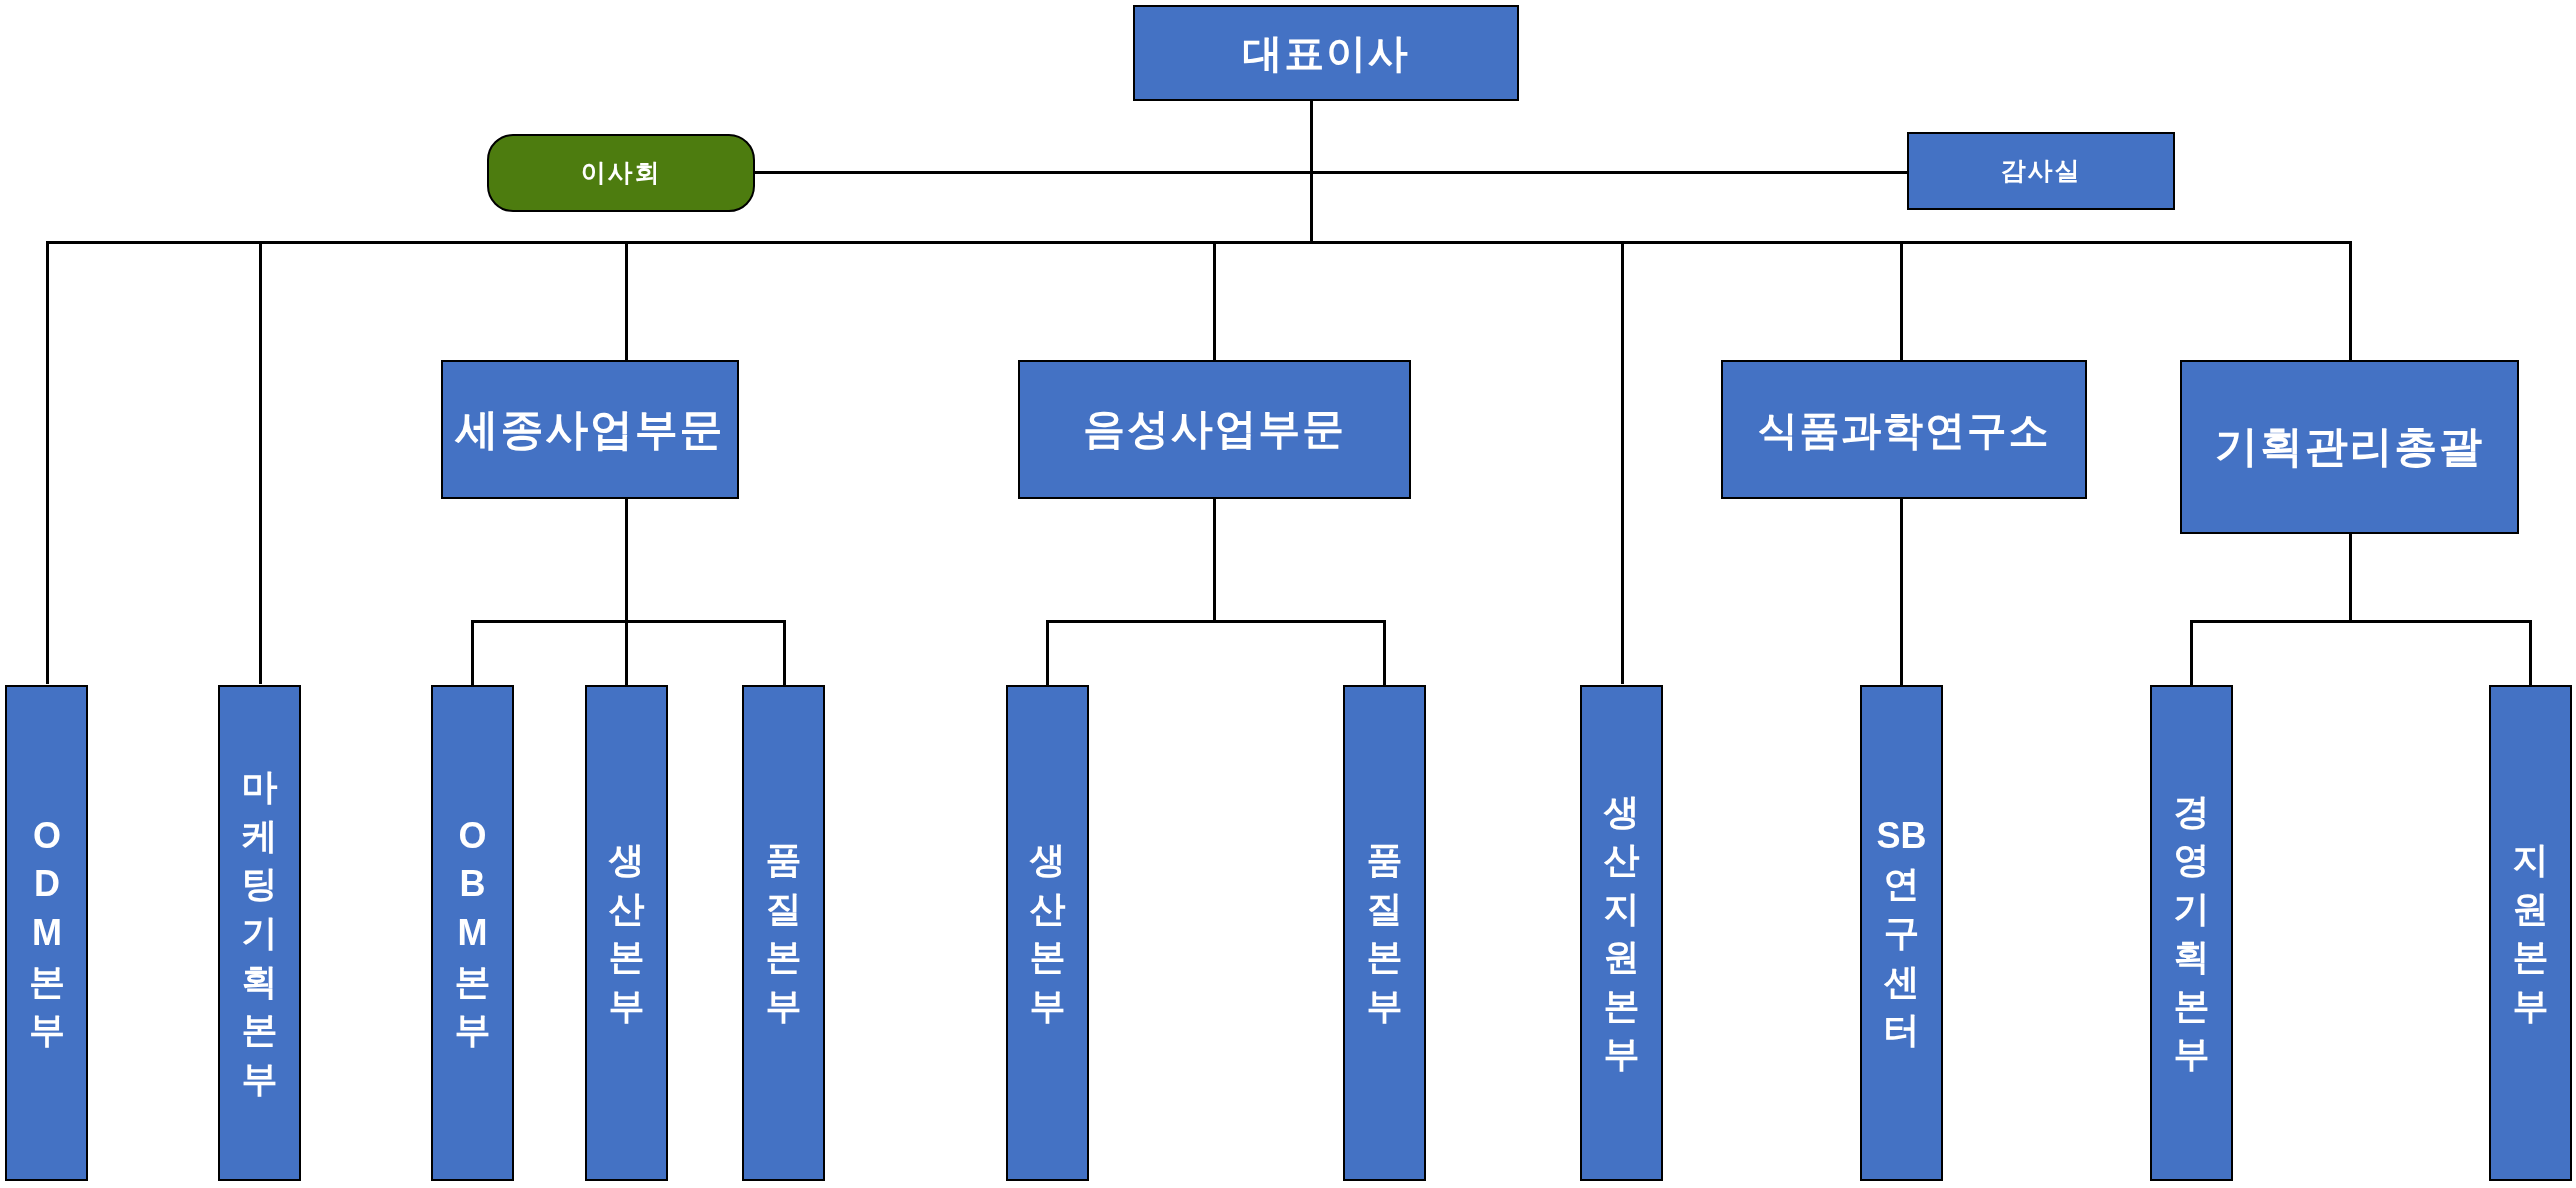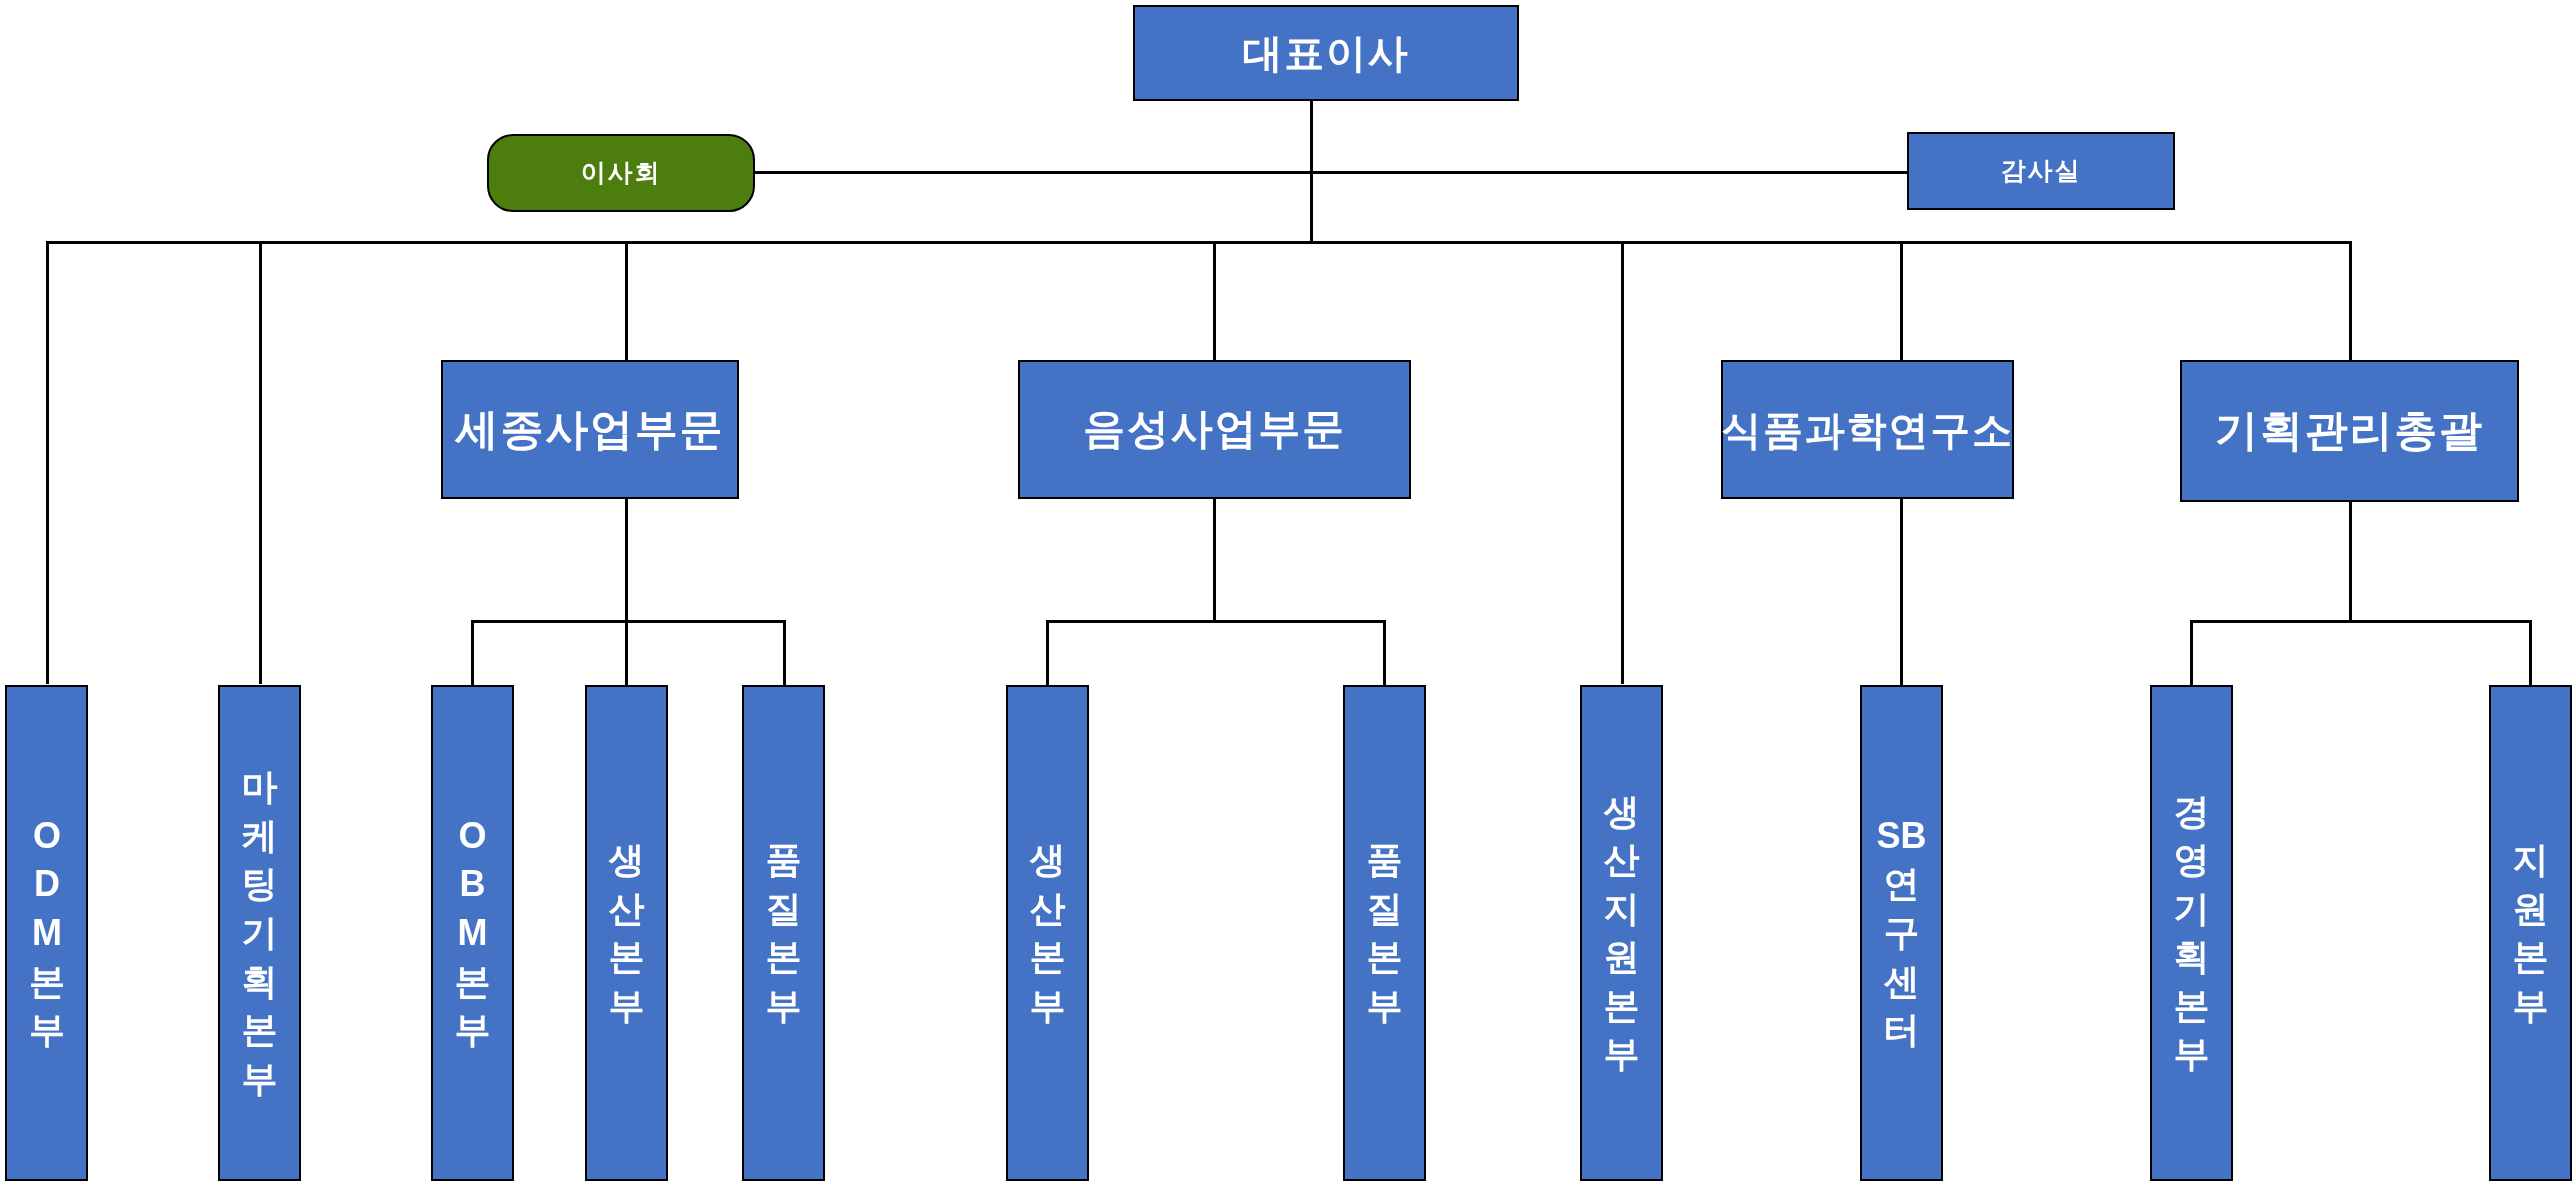--- a/index.html
+++ b/index.html
@@ -79,24 +79,24 @@
     </div>
     <div class="node" style="left: 1907px; top: 132px; width: 268px; height: 78px; font-size: 25px; background: rgb(68, 114, 196); border-color: rgb(0, 0, 0); color: rgb(255, 255, 255);">
       <span>감사실</span>
     </div>
     <div class="node" style="left: 441px; top: 360px; width: 298px; height: 139px; font-size: 43px; background: rgb(68, 114, 196); border-color: rgb(0, 0, 0); color: rgb(255, 255, 255);">
       <span>세종사업부문</span>
     </div>
     <div class="node" style="left: 1018px; top: 360px; width: 393px; height: 139px; font-size: 42px; background: rgb(68, 114, 196); border-color: rgb(0, 0, 0); color: rgb(255, 255, 255);">
       <span>음성사업부문</span>
     </div>
-    <div class="node" style="left: 1721px; top: 360px; width: 293px; height: 139px; font-size: 40px; background: rgb(68, 114, 196); border-color: rgb(0, 0, 0); color: rgb(255, 255, 255);">
+    <div class="node" style="left: 1721px; top: 360px; width: 366px; height: 139px; font-size: 40px; background: rgb(68, 114, 196); border-color: rgb(0, 0, 0); color: rgb(255, 255, 255);">
       <span>식품과학연구소</span>
     </div>
-    <div class="node" style="left: 2180px; top: 360px; width: 339px; height: 142px; font-size: 43px; background: rgb(68, 114, 196); border-color: rgb(0, 0, 0); color: rgb(255, 255, 255);">
+    <div class="node" style="left: 2180px; top: 360px; width: 339px; height: 174px; font-size: 43px; background: rgb(68, 114, 196); border-color: rgb(0, 0, 0); color: rgb(255, 255, 255);">
       <span>기획관리총괄</span>
     </div>
     <div class="node vertical" aria-label="ODM본부" style="left: 5.4px; top: 685px; width: 83px; height: 496px; font-size: 36px; background: rgb(68, 114, 196); border-color: rgb(0, 0, 0); color: rgb(255, 255, 255);">
       <span class="vchar">O</span>
       <span class="vchar">D</span>
       <span class="vchar">M</span>
       <span class="vchar">본</span>
       <span class="vchar">부</span>
     </div>
     <div class="node vertical" aria-label="마케팅기획본부" style="left: 218px; top: 685px; width: 83px; height: 496px; font-size: 36px; background: rgb(68, 114, 196); border-color: rgb(0, 0, 0); color: rgb(255, 255, 255);">

